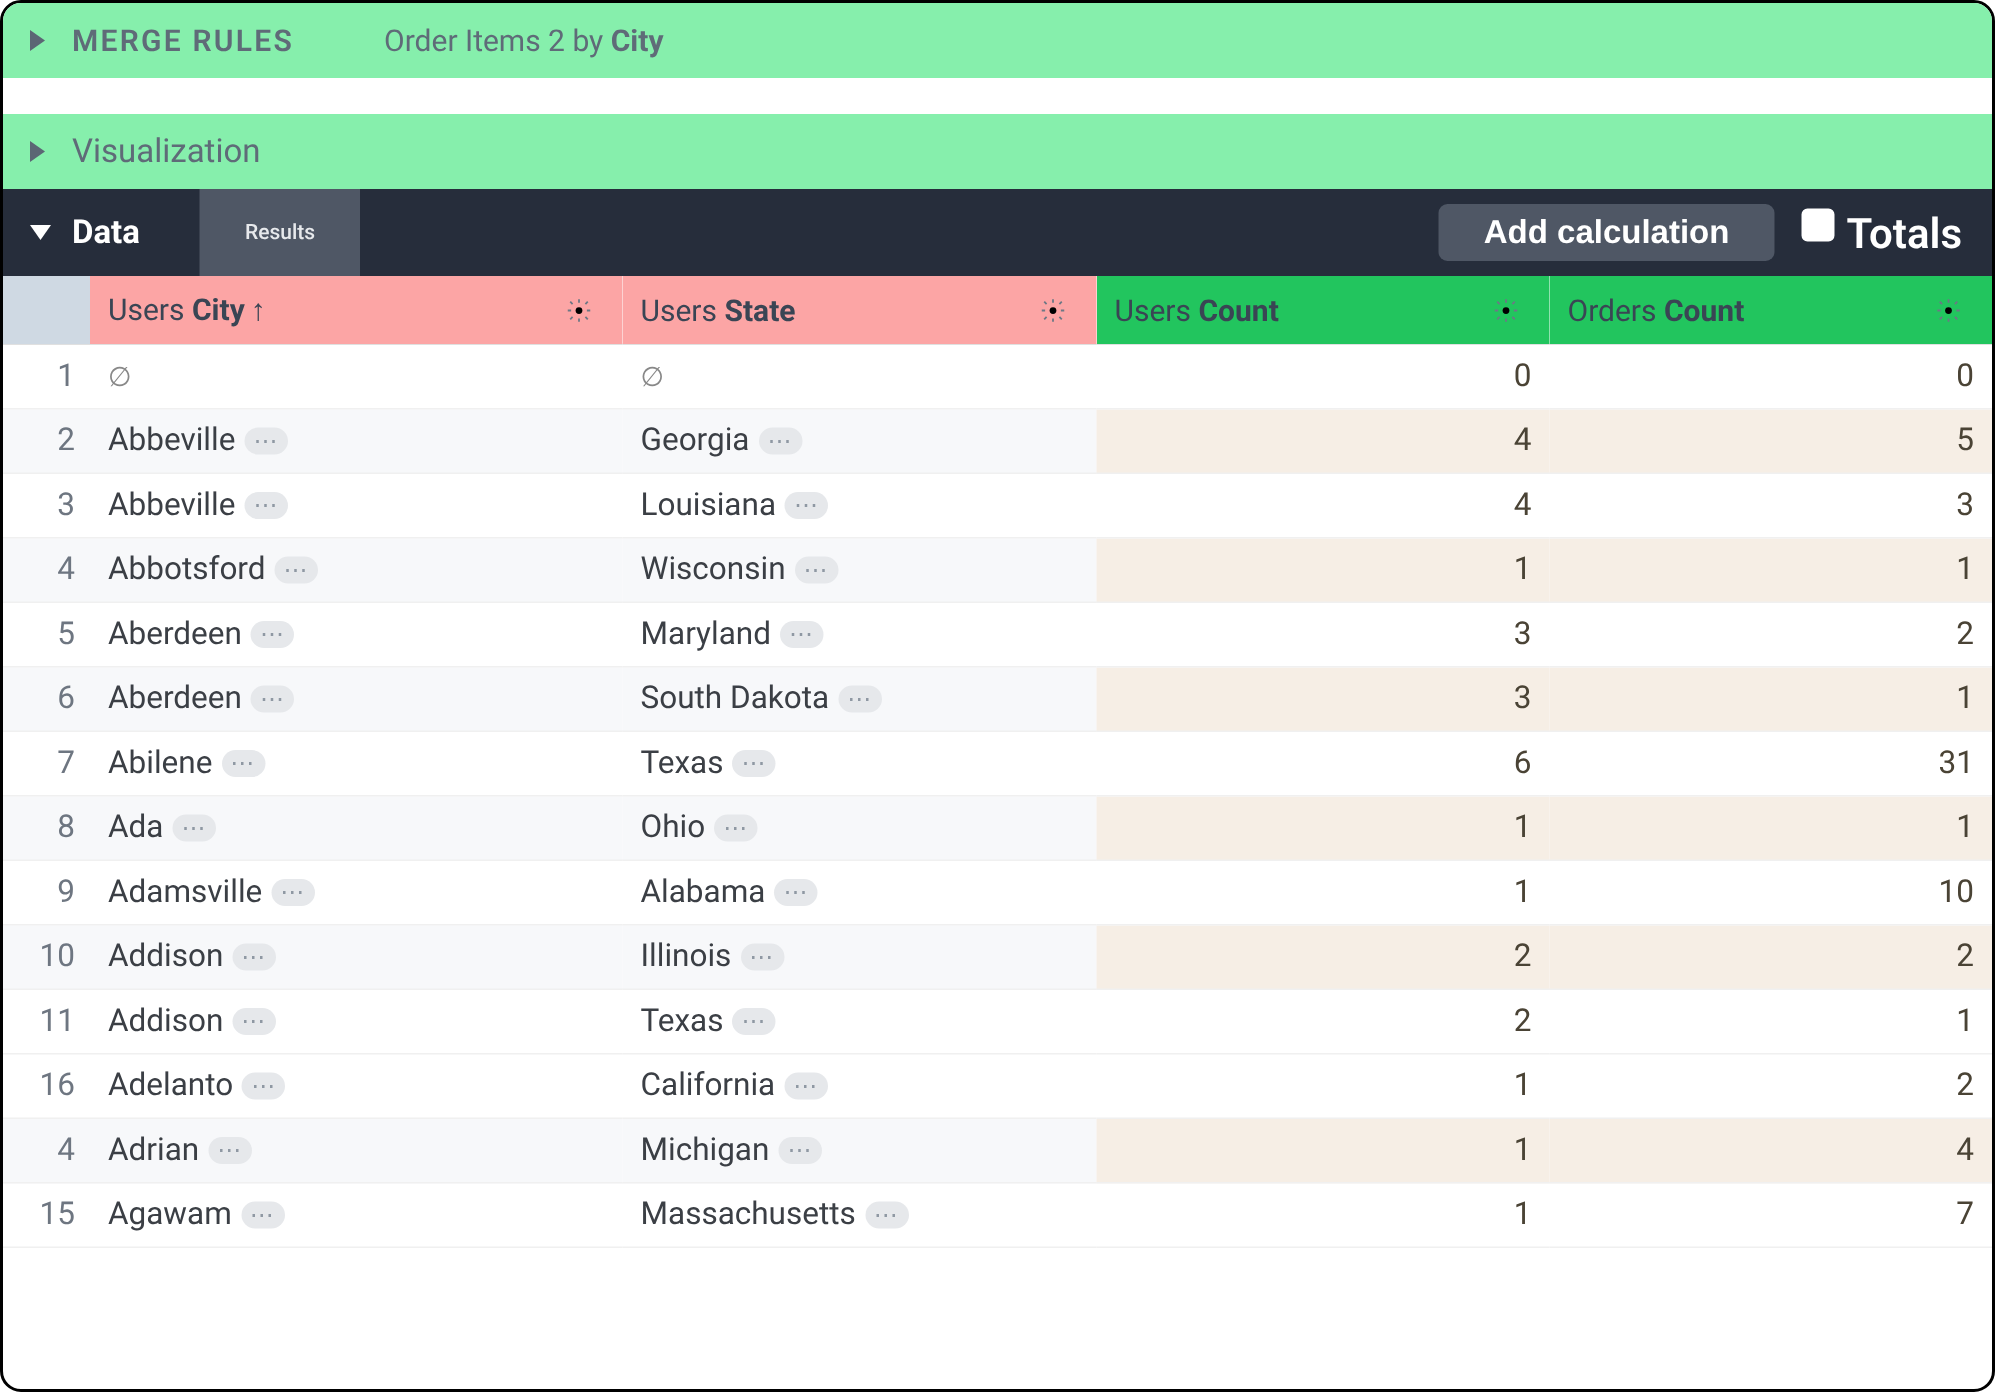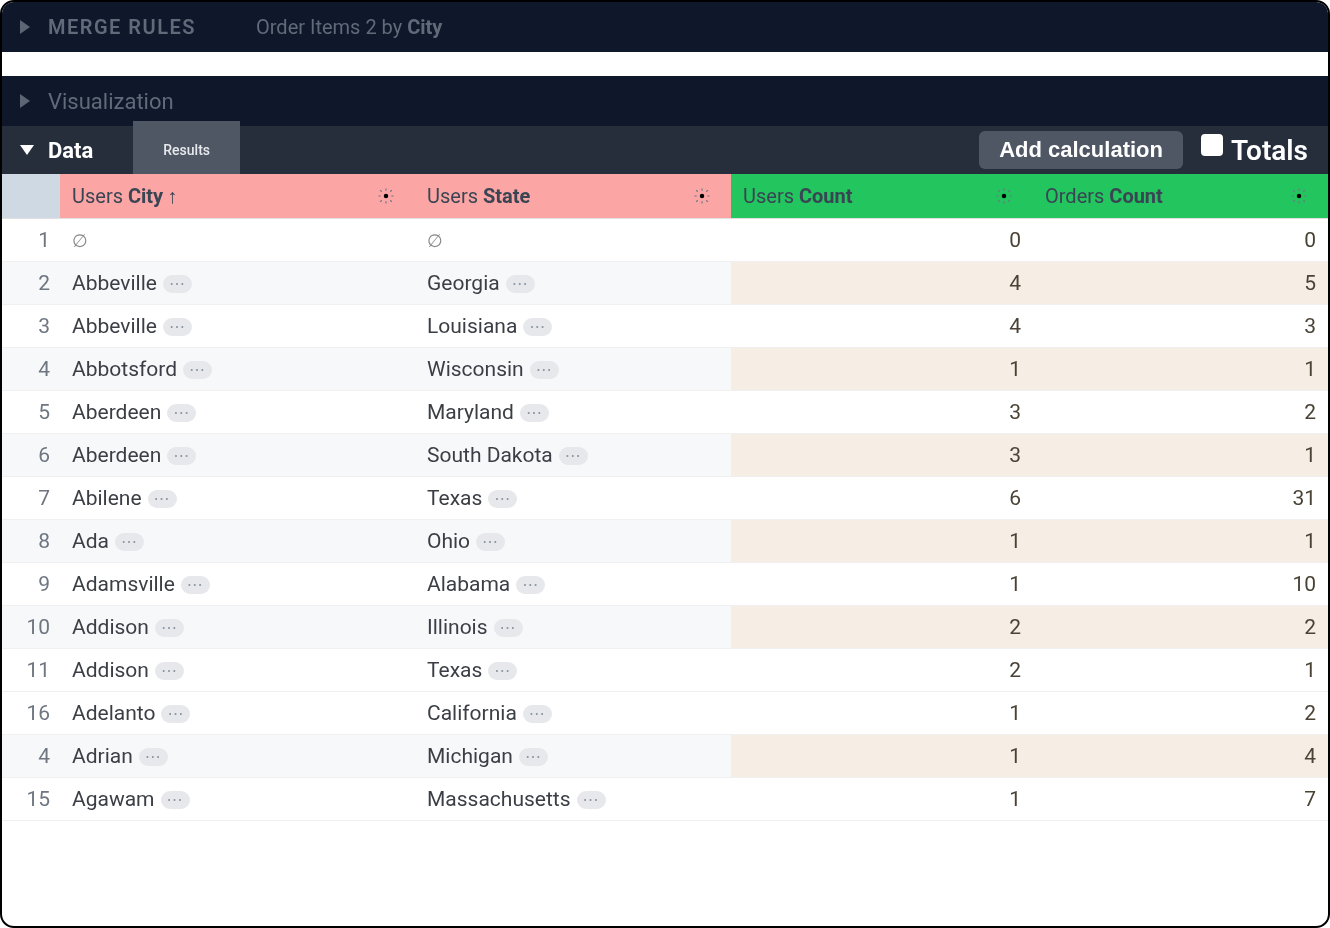--- a/index.html
+++ b/index.html
@@ -14,21 +14,21 @@
     width: 1330px;
     height: 928px;
     border: 2px solid #000;
     border-radius: 14px;
     overflow: hidden;
     background:#fff;
     position:relative;
   }
   
   .barrow {
-    background:#0f172a;
+    background:#86efac;
     display:flex;
     align-items:center;
     height:50px;
     padding:16px 18px;
     border-bottom: 0;
     font-size:20px;
   }
   .spacer-white { height:24px; background:#fff; }
   .barrow .caret {
     width:0;height:0;
@@ -47,21 +47,21 @@
     color:#5f6b78;
   }
   .merge-desc .bold { font-weight:700; color:#5f6b78;}
   .viz-label {
     color:#5f6b78;
     font-size:22px;
   }
   
   .databar {
     background:#262d3b;
-    height:48px;
+    height:58px;
     display:flex;
     align-items:center;
     color:#fff;
     padding:0 20px 0 18px;
   }
   .databar .caret-down {
     width:0;height:0;
     border-left:7px solid transparent;
     border-right:7px solid transparent;
     border-top:10px solid #fff;
@@ -77,21 +77,21 @@
     font-size:14px;
     color:#e7e9ec;
     font-weight:500;
   }
   .flexgrow { flex:1; }
   .addcalc {
     background:#4f5765;
     color:#fff;
     font-size:22px;
     font-weight:600;
-    padding:6px 20px;
+    padding:6px 30px;
     border-radius:6px;
     border:none;
     cursor:pointer;
     margin-right:18px;
   }
   .totals-wrap { display:flex; align-items:flex-start; gap:8px; font-size:28px; font-weight:600;}
   .totals-wrap .cb {
     width:22px;height:22px;
     border:2px solid #fff;
     border-radius:4px;

